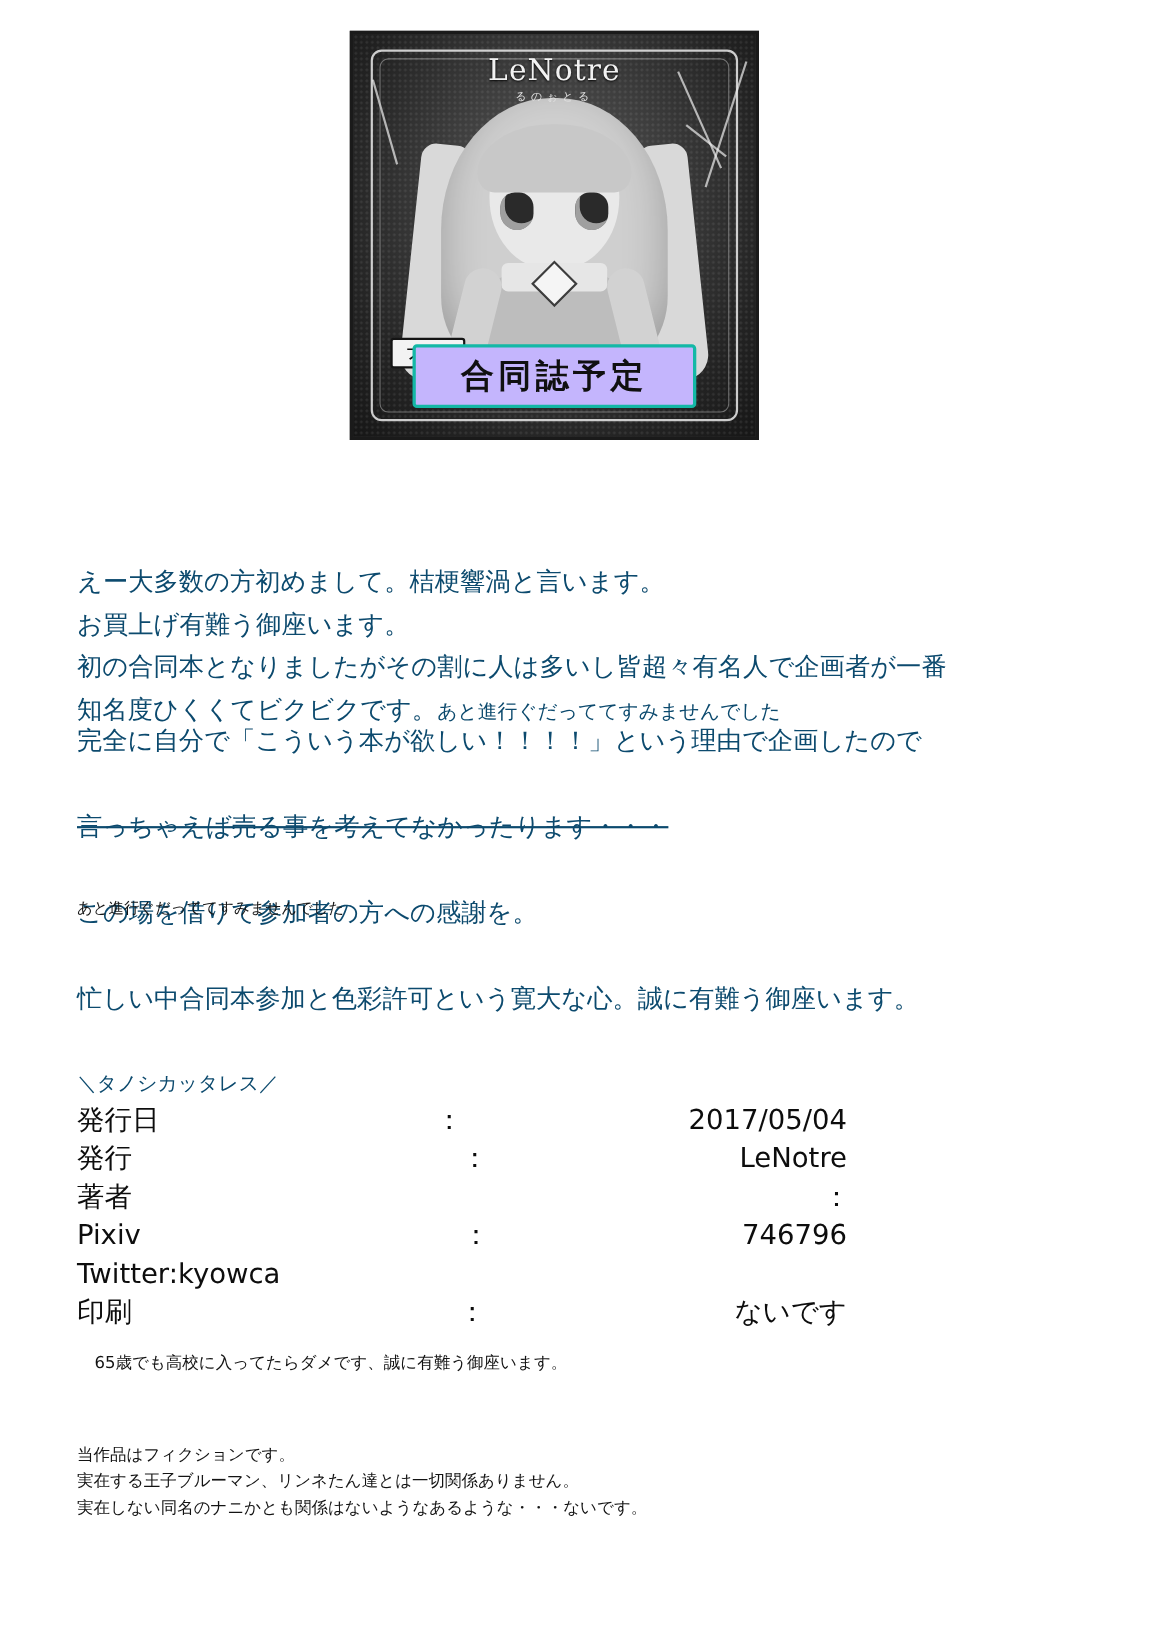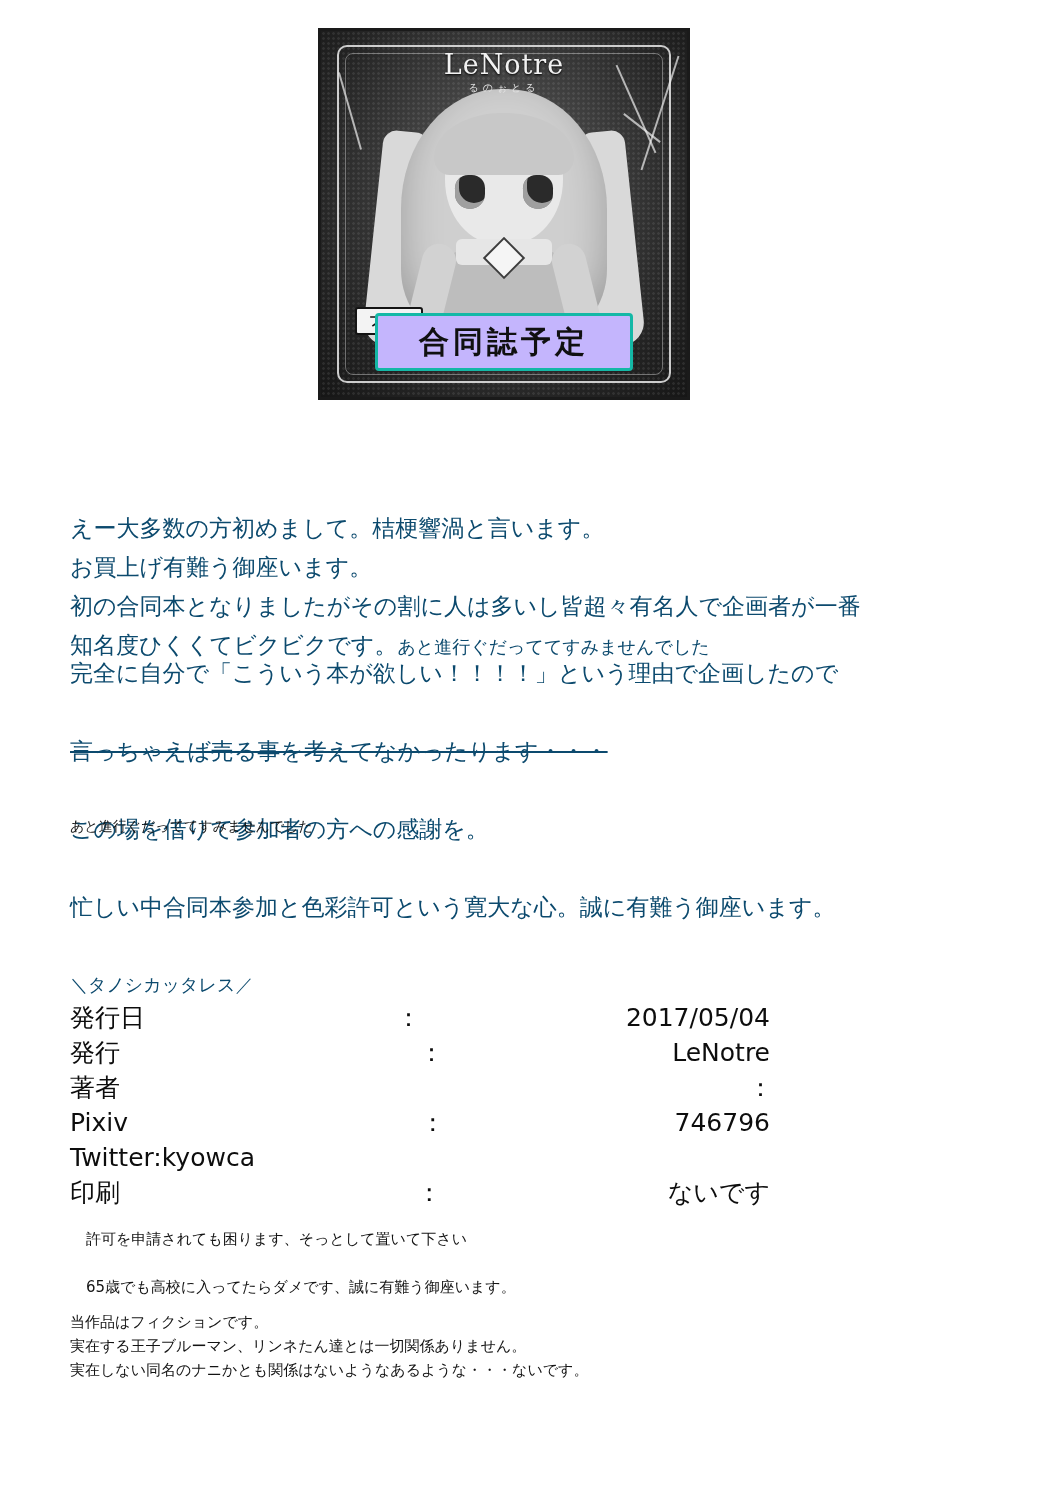--- a/index.html
+++ b/index.html
@@ -381,21 +381,20 @@
     <div class="row">
       <span class="k">印刷</span>
       <span class="sep">：</span>
       <span>ないです</span>
     </div>
   </div>
 </div>
 
 <div class="block" style="top:1203px; width:800px;">
   <div class="notes">
-    <div class="notes-indent">許可を申請されても困ります、そっとして置いて下さい</div>
     <div class="notes-indent">65歳でも高校に入ってたらダメです、誠に有難う御座います。</div>
   </div>
 </div>
 
 <div class="block" style="top:1310px; width:800px;">
   <div class="notes">当作品はフィクションです。
 実在する王子ブルーマン、リンネたん達とは一切関係ありません。
 実在しない同名のナニかとも関係はないようなあるような・・・ないです。</div>
 </div>
 

